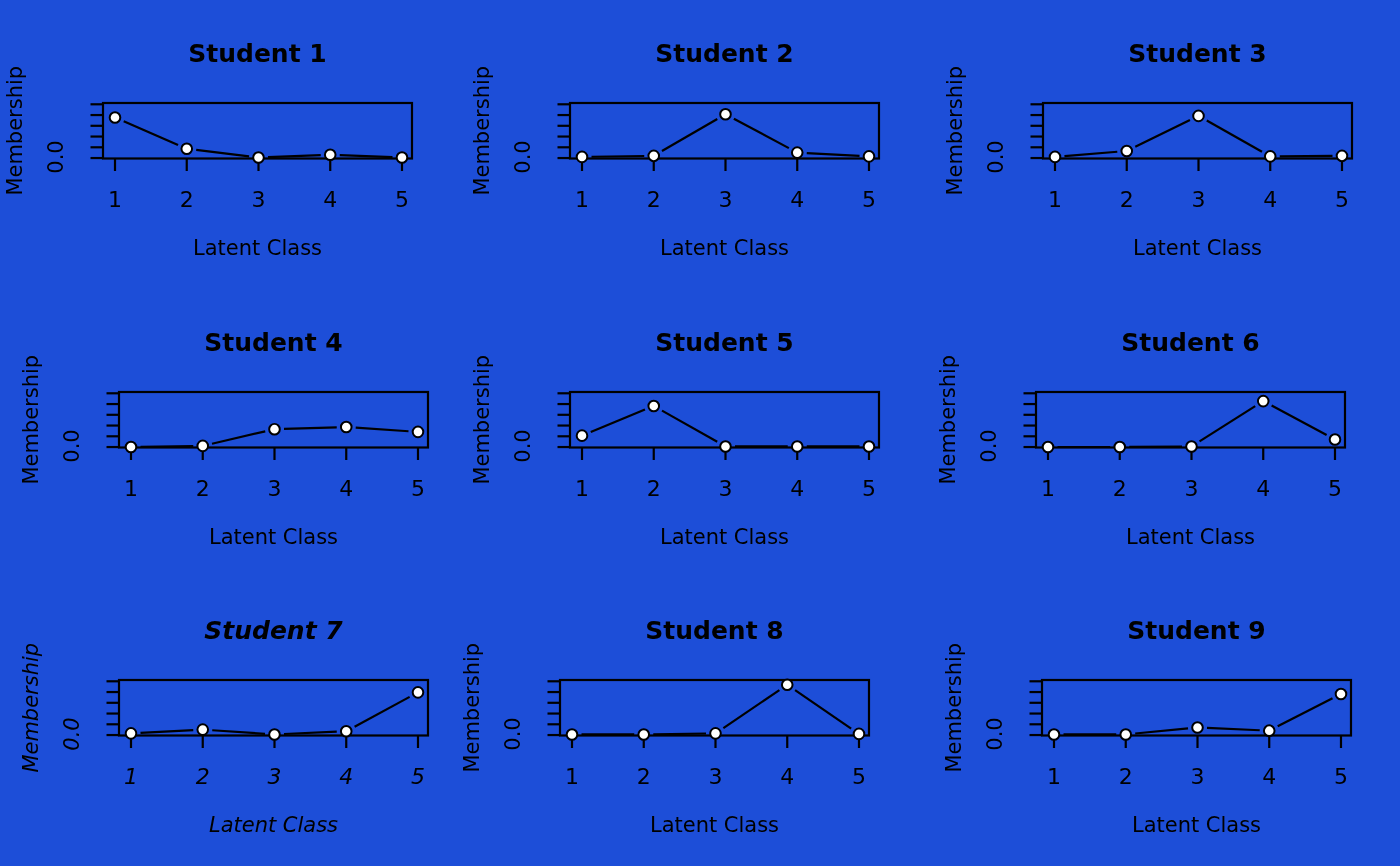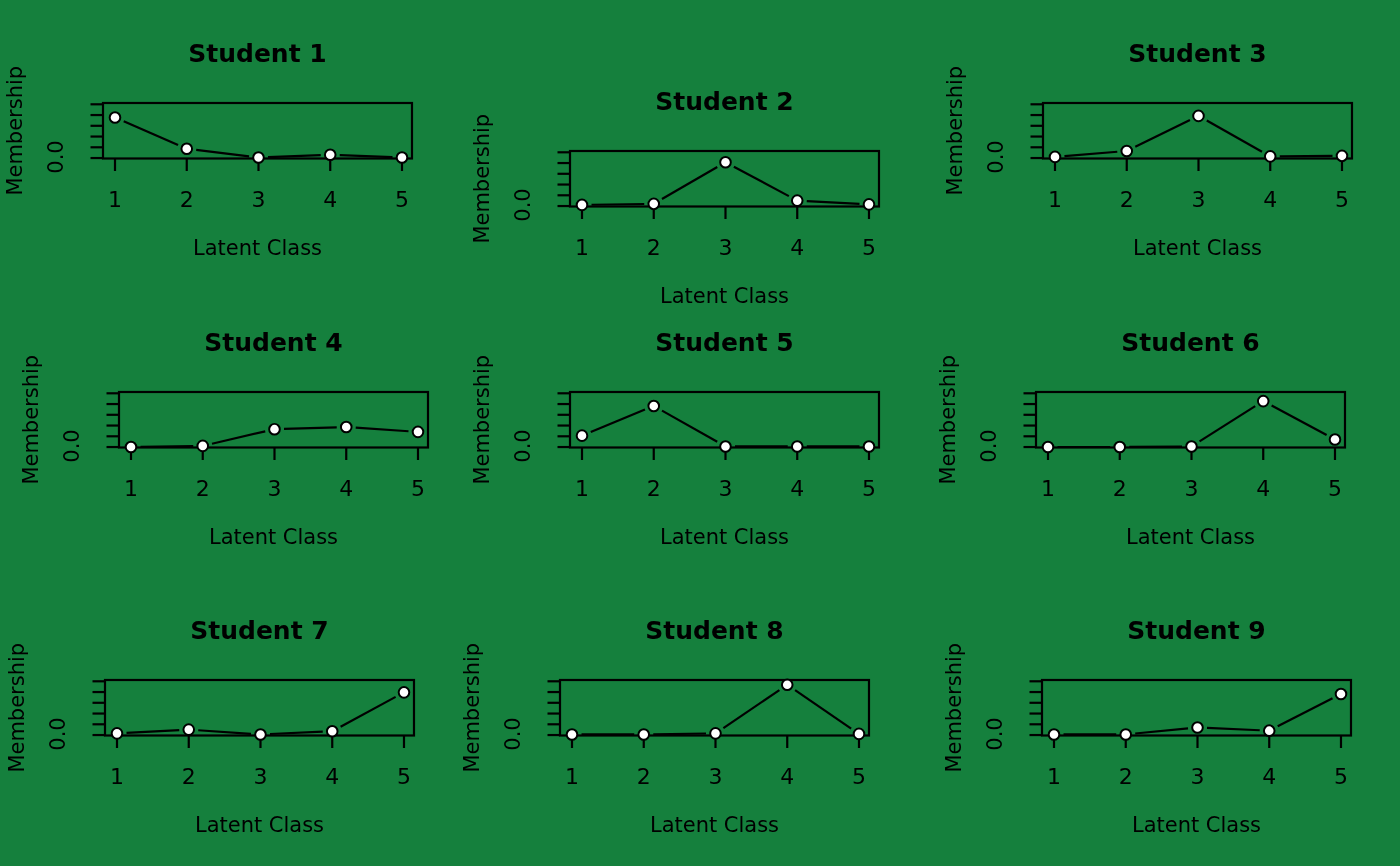--- a/index.html
+++ b/index.html
@@ -4,21 +4,21 @@
 <style>
   html, body {
     margin: 0;
     padding: 0;
     background: #ffffff;
   }
   #figure {
     position: relative;
     width: 1400px;
     height: 866px;
-    background: #15803d;
+    background: #1d4ed8;
     overflow: hidden;
     font-family: "DejaVu Sans", sans-serif;
   }
   .panel {
     position: absolute;
     width: 466.67px;
     height: 288.67px;
   }
   .panel svg {
     display: block;
@@ -70,21 +70,21 @@
         <line x1="196.18186264600467" y1="149.9557671534701" x2="249.06813735399533" y2="156.3242328465299" stroke="#000000" stroke-width="2.2"></line>
         <line x1="267.99328081832607" y1="157.10276155805602" x2="320.75671918167393" y2="155.11723844194398" stroke="#000000" stroke-width="2.2"></line>
         <line x1="339.74328081832607" y1="155.11723844194398" x2="392.50671918167393" y2="157.10276155805602" stroke="#000000" stroke-width="2.2"></line>
         <circle cx="115" cy="117.5" r="5.3" fill="#ffffff" stroke="#000000" stroke-width="2"></circle>
         <circle cx="186.75" cy="148.82" r="5.3" fill="#ffffff" stroke="#000000" stroke-width="2"></circle>
         <circle cx="258.5" cy="157.46" r="5.3" fill="#ffffff" stroke="#000000" stroke-width="2"></circle>
         <circle cx="330.25" cy="154.76" r="5.3" fill="#ffffff" stroke="#000000" stroke-width="2"></circle>
         <circle cx="402" cy="157.46" r="5.3" fill="#ffffff" stroke="#000000" stroke-width="2"></circle>
       </svg>
     </div>
-    <div class="panel" style="left: 466.667px; top: 0px; margin-top: 48px;">
+    <div class="panel" style="left: 466.667px; top: 0px;">
       <svg viewBox="0 0 466.667 288.667">
         <text x="257.5" y="62" text-anchor="middle" fill="#000000" class="title-text">Student 2</text>
         <text transform="translate(22,130.75) rotate(-90)" text-anchor="middle" fill="#000000" class="lab-text">Membership</text>
         <text transform="translate(63,157) rotate(-90)" text-anchor="middle" fill="#000000" class="lab-text">0.0</text>
         <rect x="103" y="103" width="309" height="55.5" fill="none" stroke="#000000" stroke-width="2.2"></rect>
         <line x1="90.5" y1="104.3" x2="103" y2="104.3" stroke="#000000" stroke-width="2.2"></line>
         <line x1="90.5" y1="115.05" x2="103" y2="115.05" stroke="#000000" stroke-width="2.2"></line>
         <line x1="90.5" y1="125.8" x2="103" y2="125.8" stroke="#000000" stroke-width="2.2"></line>
         <line x1="90.5" y1="136.55" x2="103" y2="136.55" stroke="#000000" stroke-width="2.2"></line>
         <line x1="90.5" y1="147.3" x2="103" y2="147.3" stroke="#000000" stroke-width="2.2"></line>
@@ -240,21 +240,21 @@
         <line x1="196.24973095875177" y1="157.92850376700034" x2="249.00026904124823" y2="157.53149623299967" stroke="#000000" stroke-width="2.2"></line>
         <line x1="266.52990992990493" y1="152.38353011260642" x2="322.22009007009507" y2="117.17646988739357" stroke="#000000" stroke-width="2.2"></line>
         <line x1="338.62879443124376" y1="116.5772540556639" x2="393.62120556875624" y2="145.9627459443361" stroke="#000000" stroke-width="2.2"></line>
         <circle cx="115" cy="158" r="5.3" fill="#ffffff" stroke="#000000" stroke-width="2"></circle>
         <circle cx="186.75" cy="158" r="5.3" fill="#ffffff" stroke="#000000" stroke-width="2"></circle>
         <circle cx="258.5" cy="157.46" r="5.3" fill="#ffffff" stroke="#000000" stroke-width="2"></circle>
         <circle cx="330.25" cy="112.1" r="5.3" fill="#ffffff" stroke="#000000" stroke-width="2"></circle>
         <circle cx="402" cy="150.44" r="5.3" fill="#ffffff" stroke="#000000" stroke-width="2"></circle>
       </svg>
     </div>
-    <div class="panel" style="left: 2px; top: 577.334px;">
+    <div class="panel" style="left: 16px; top: 577.334px; font-style: italic;">
       <svg viewBox="0 0 466.667 288.667">
         <text x="257.5" y="62" text-anchor="middle" fill="#000000" class="title-text">Student 7</text>
         <text transform="translate(22,130.75) rotate(-90)" text-anchor="middle" fill="#000000" class="lab-text">Membership</text>
         <text transform="translate(63,157) rotate(-90)" text-anchor="middle" fill="#000000" class="lab-text">0.0</text>
         <rect x="103" y="103" width="309" height="55.5" fill="none" stroke="#000000" stroke-width="2.2"></rect>
         <line x1="90.5" y1="104.3" x2="103" y2="104.3" stroke="#000000" stroke-width="2.2"></line>
         <line x1="90.5" y1="115.05" x2="103" y2="115.05" stroke="#000000" stroke-width="2.2"></line>
         <line x1="90.5" y1="125.8" x2="103" y2="125.8" stroke="#000000" stroke-width="2.2"></line>
         <line x1="90.5" y1="136.55" x2="103" y2="136.55" stroke="#000000" stroke-width="2.2"></line>
         <line x1="90.5" y1="147.3" x2="103" y2="147.3" stroke="#000000" stroke-width="2.2"></line>

